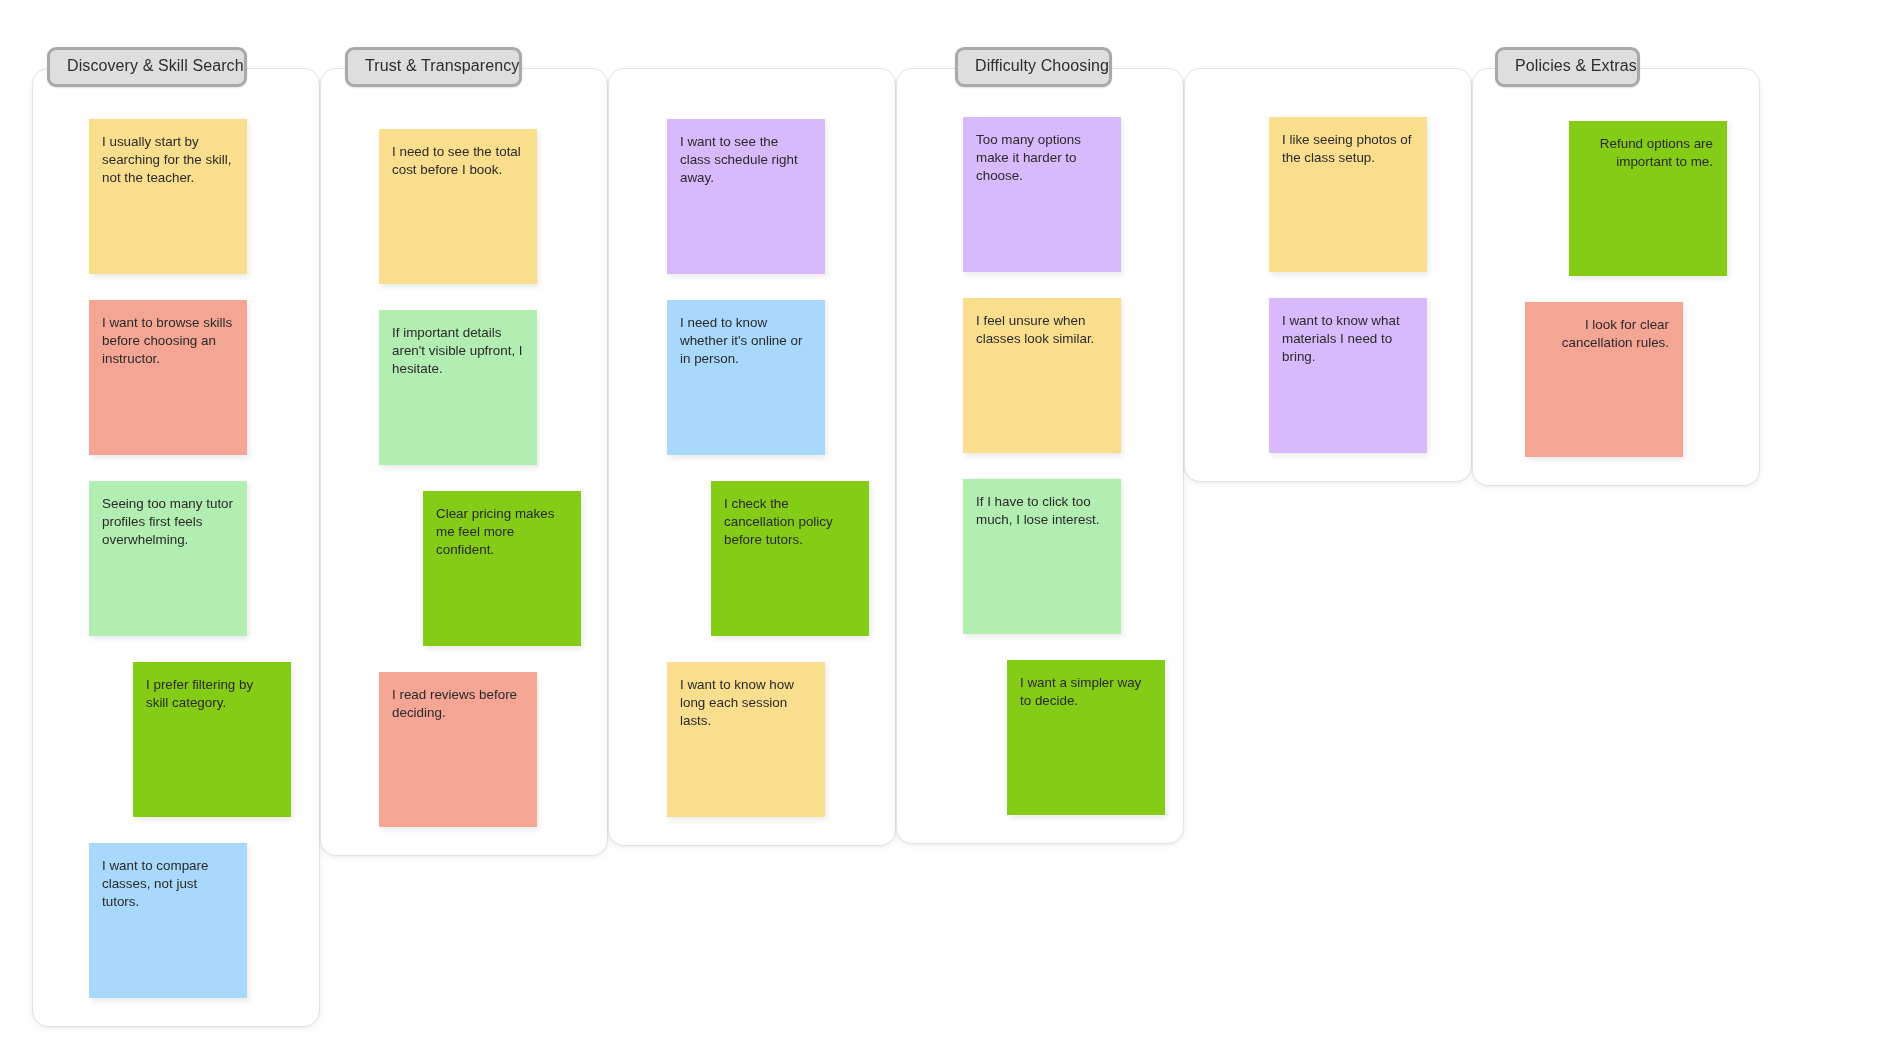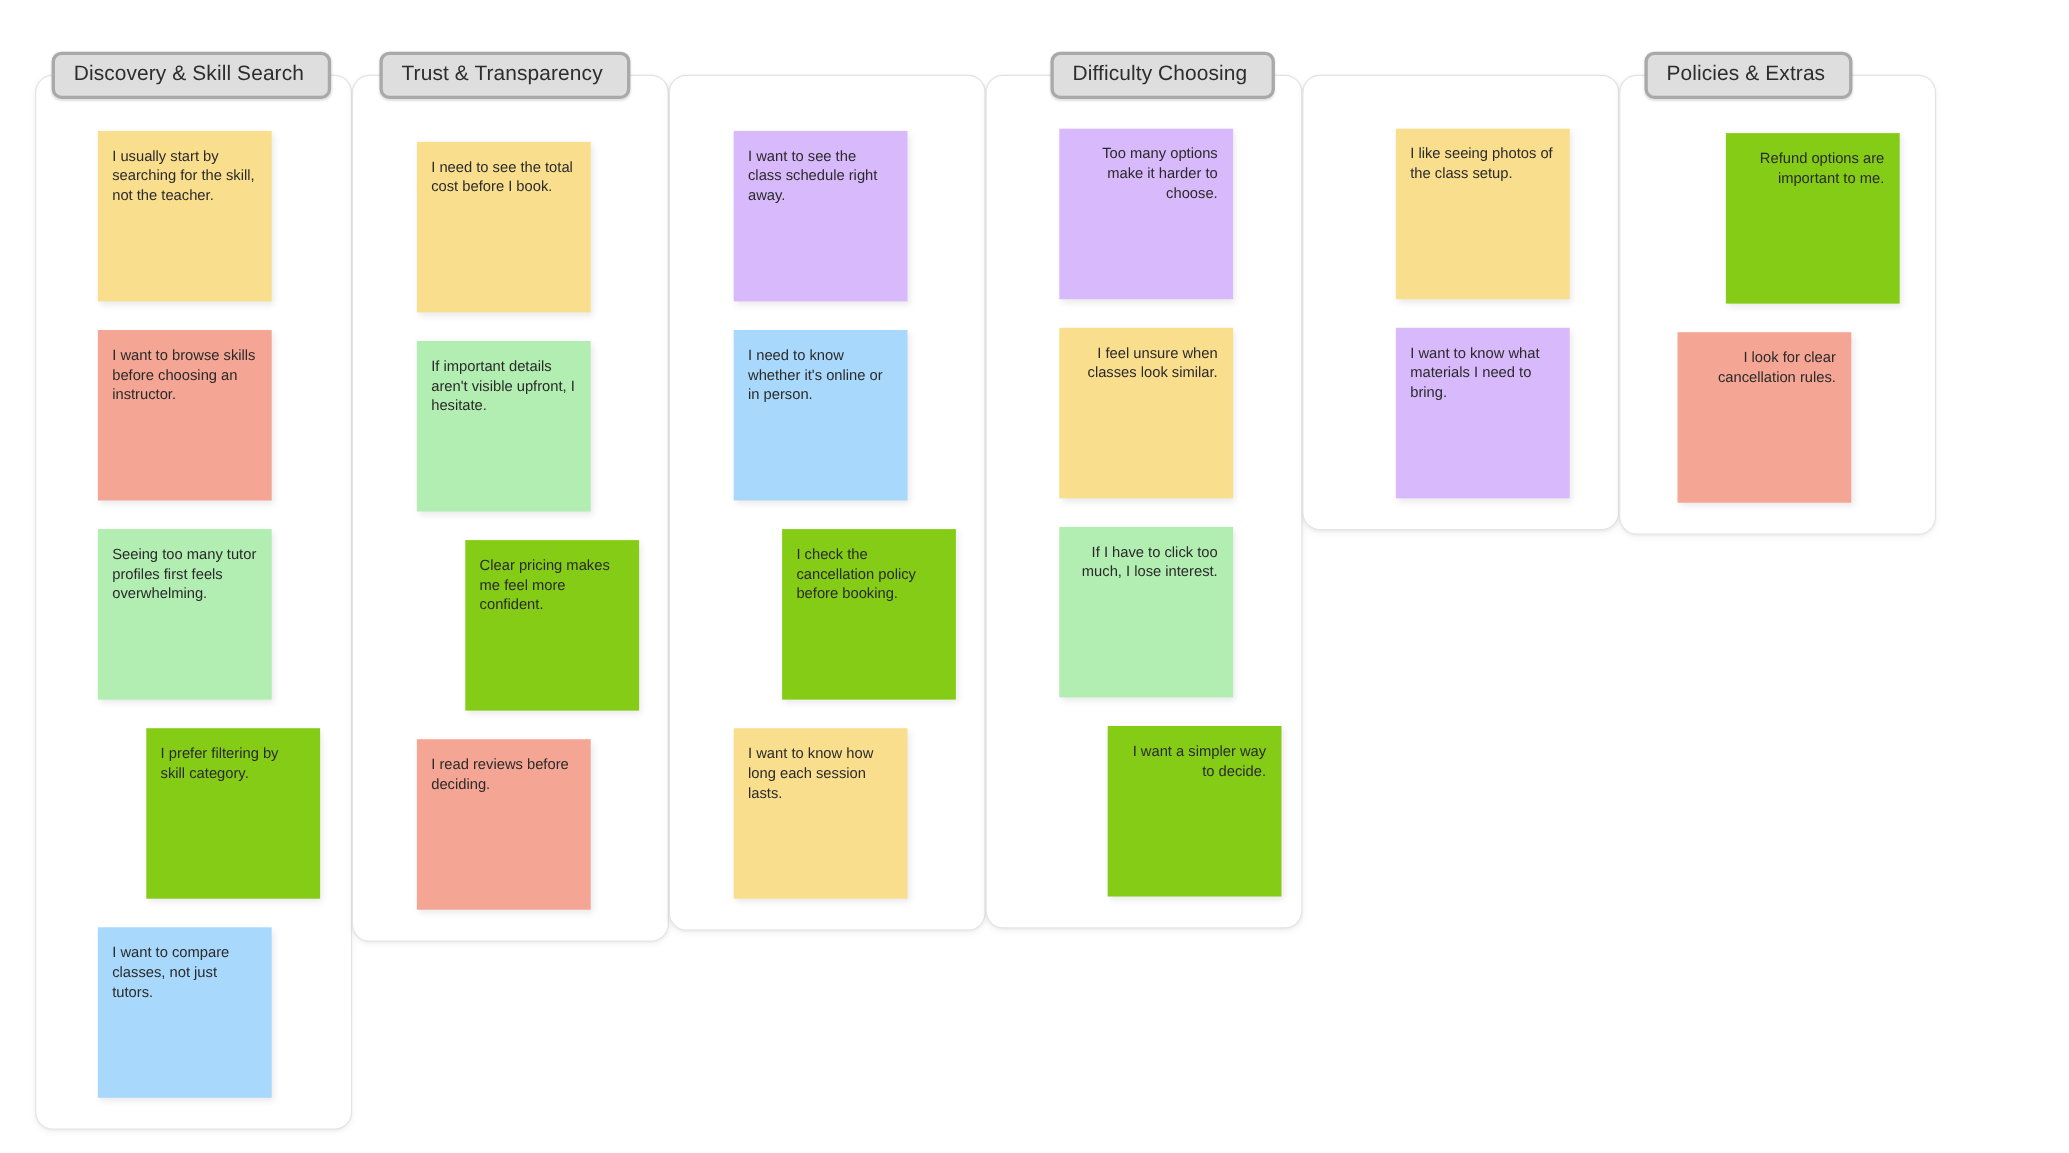--- a/index.html
+++ b/index.html
@@ -50,22 +50,22 @@
     min-height: 120px;
   }
 
   .column-header {
     position: absolute;
     top: -22px;
     left: 14px;
     background: #dedede;
     border: 3px solid #a9a9a9;
     border-radius: 9px;
-    padding: 6px 22px 8px 17px;
-    font-size: 19px;
+    padding: 6px 0 8px 17px;
+    font-size: 16px;
     color: #2d2d2d;
     letter-spacing: 0.1px;
     white-space: nowrap;
     box-shadow: 0 1px 2px rgba(0,0,0,0.12);
     z-index: 5;
     line-height: 1.22;
   }
 
   .notes {
     display: flex;
@@ -91,21 +91,21 @@
   .note-salmon  { background: #f4a594; }
   .note-green   { background: #b2edb2; }
   .note-pink    { background: #84cc16; margin-left: 44px; }
   .note-blue    { background: #a8d8fb; }
   .note-purple  { background: #d8b9fb; }
 
   
   .col-1 .column-card { padding-top: 50px; }
   .col-2 .notes { padding-left: 58px; }
   .col-3 .notes { padding-left: 58px; }
-  .col-4 .notes { padding-left: 66px; text-align: right; }
+  .col-4 .notes { padding-left: 66px; }
   .col-5 .notes { padding-left: 84px; }
   .col-6 .notes { padding-left: 52px; }
 
   .col-2 .column-card { padding-top: 60px; }
   .col-3 .column-card { padding-top: 50px; }
   .col-4 .column-card { padding-top: 48px; }
   .col-5 .column-card { padding-top: 48px; }
   .col-6 .column-card { padding-top: 52px; text-align: right; }
 
   .col-5 .column-header { left: 20px; }
@@ -143,21 +143,21 @@
           <div class="note note-salmon">I read reviews before deciding.</div>
         </div>
       </div>
     </div>
 
     <div class="column col-3">
       <div class="column-card">
         <div class="notes">
           <div class="note note-purple">I want to see the class schedule right away.</div>
           <div class="note note-blue">I need to know whether it's online or in person.</div>
-          <div class="note note-pink">I check the cancellation policy before booking.</div>
+          <div class="note note-pink">I check the cancellation policy before tutors.</div>
           <div class="note note-yellow">I want to know how long each session lasts.</div>
         </div>
       </div>
     </div>
 
     <div class="column col-4">
       <div class="column-card">
         <div class="column-header">Difficulty Choosing</div>
         <div class="notes">
           <div class="note note-purple">Too many options make it harder to choose.</div>

